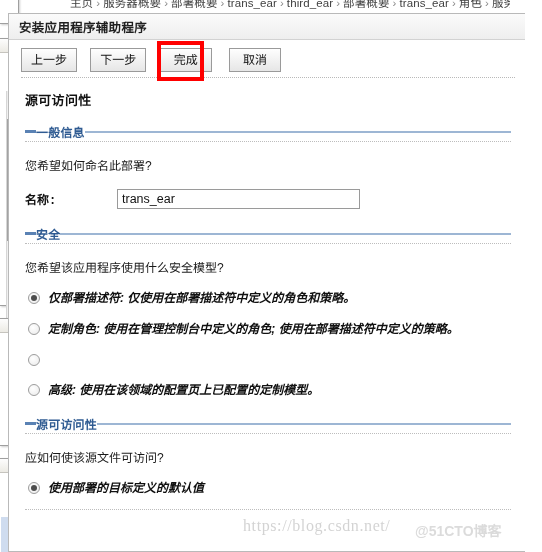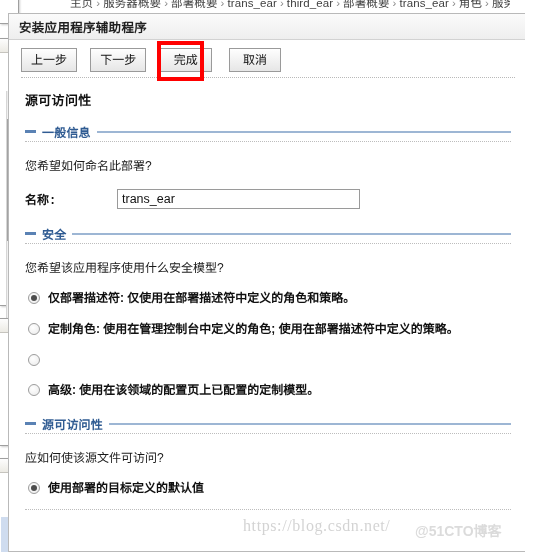--- a/index.html
+++ b/index.html
@@ -226,21 +226,20 @@
     margin: 0 0 14px 0;
   }
 
   
   .section {
     margin-top: 2px;
   }
   .section-head {
     display: flex;
     align-items: center;
-    gap: 6px;
     margin-bottom: 1px;
   }
   .sec-dash {
     width: 11px;
     height: 3px;
     background: #5a82b4;
     flex: 0 0 auto;
   }
   .sec-title {
     font-size: 12px;
@@ -291,20 +290,21 @@
     background: #ffffff;
     box-sizing: border-box;
   }
 
   
   .radio-row {
     display: flex;
     align-items: flex-start;
     margin: 0 0 17px 0;
     cursor: pointer;
+    font-style: italic;
   }
   .radio-row:last-child { margin-bottom: 0; }
   .radio-mark {
     width: 12px;
     height: 12px;
     border-radius: 50%;
     border: 1px solid #9d9d9d;
     background: radial-gradient(circle at 40% 35%, #ffffff 0%, #f0f0f0 70%, #e2e2e2 100%);
     flex: 0 0 auto;
     margin: 1px 8px 0 3px;

